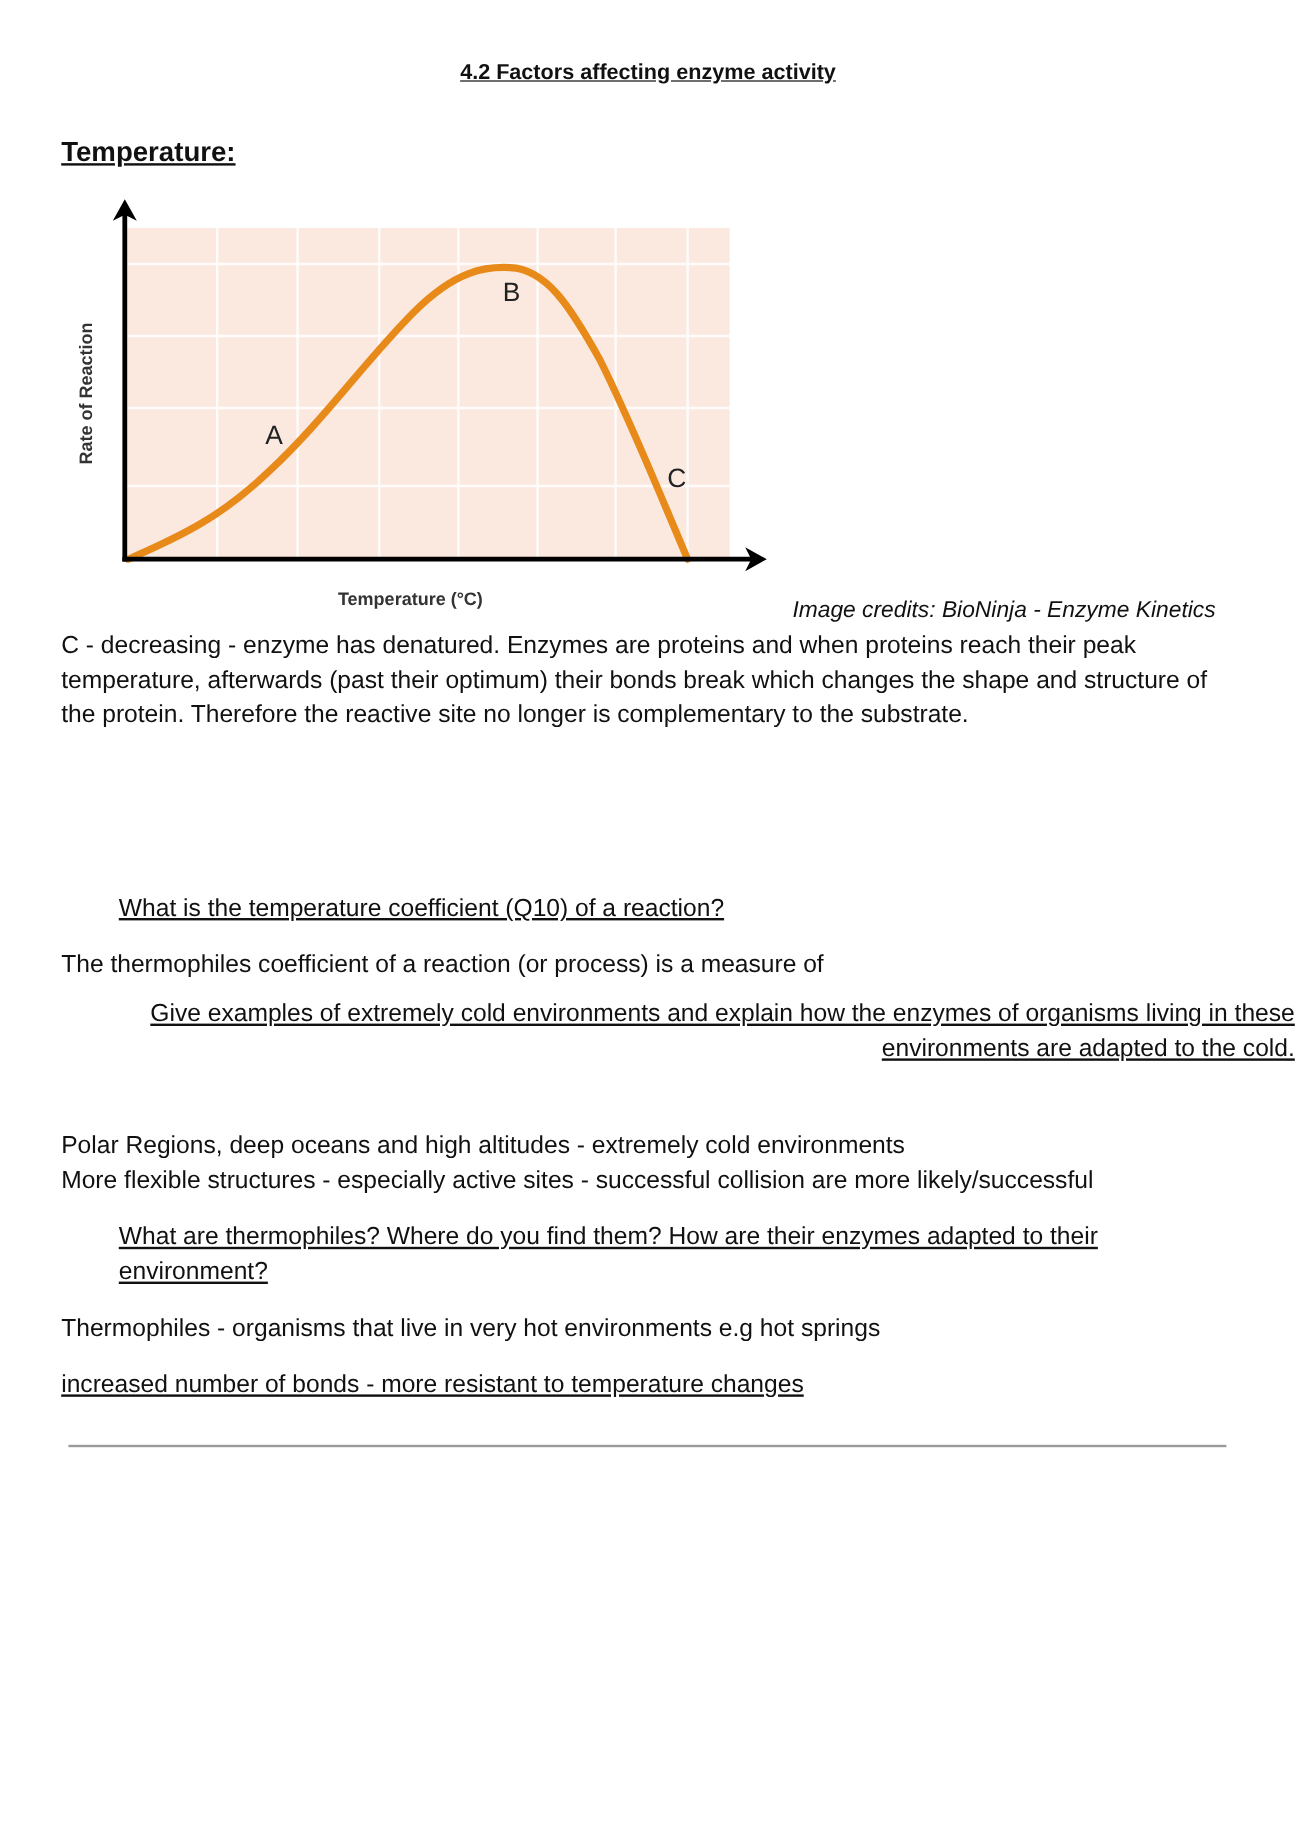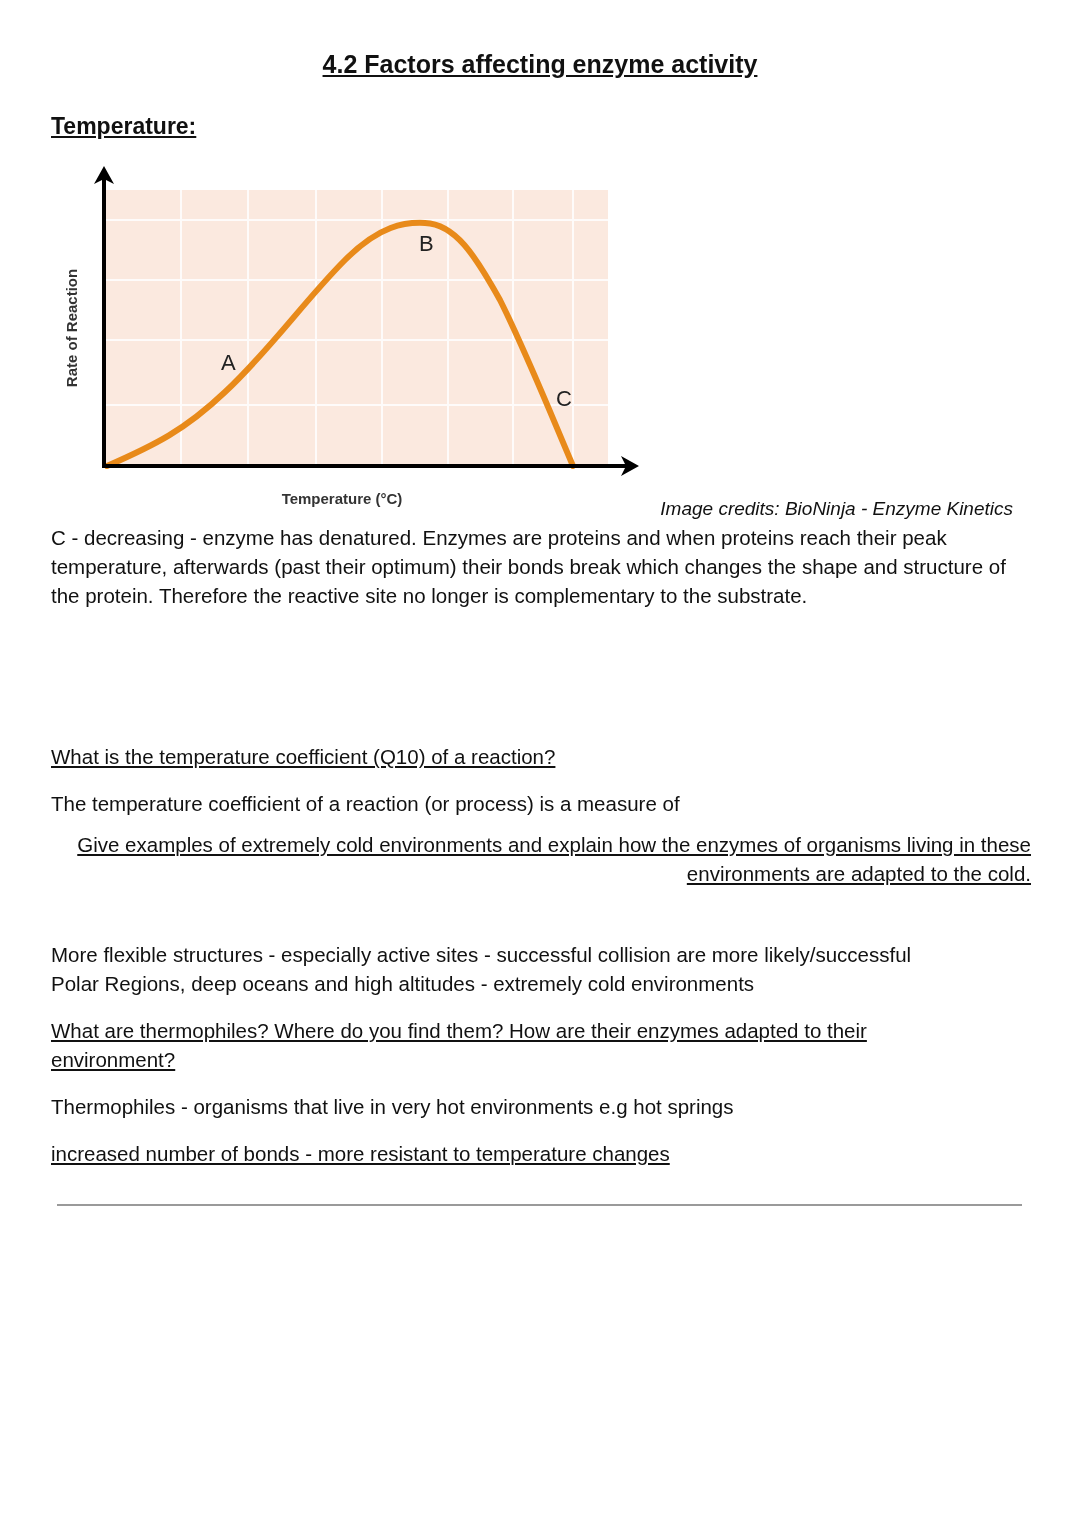--- a/index.html
+++ b/index.html
@@ -1,26 +1,26 @@
 <!DOCTYPE html>
 <html><head>
 <meta charset="utf-8">
 <style>
   html, body { margin: 0; padding: 0; background: #ffffff; }
   body { width: 1080px; height: 1525px; position: relative; overflow: hidden;
          font-family: "Liberation Sans", sans-serif; color: #111; }
   .title { position: absolute; top: 50px; left: 0; width: 1080px; text-align: center;
-           font-size: 25px; font-weight: bold; text-decoration: underline; }
+           font-size: 18px; font-weight: bold; text-decoration: underline; }
   .section-heading { position: absolute; top: 113px; left: 51px; font-size: 23px;
            font-weight: bold; text-decoration: underline; }
   .chart { position: absolute; left: 55px; top: 160px; width: 600px; height: 350px; }
   .credits { position: absolute; top: 498px; right: 67px; font-size: 19px; font-style: italic; }
   .text { position: absolute; left: 51px; width: 980px; font-size: 20.5px; line-height: 29px; }
   .text p { margin: 0; }
-  .q { text-decoration: underline; }
+  .q { text-decoration: underline; margin-left: 48px; }
   .divider { position: absolute; left: 57px; top: 1204px; width: 965px; height: 2px; background: #9a9a9a; }
 </style>
 </head>
 <body>
 
 <div class="title">4.2 Factors affecting enzyme activity</div>
 <div class="section-heading">Temperature:</div>
 
 <div class="chart">
   <svg width="600" height="350" viewBox="0 0 600 350" xmlns="http://www.w3.org/2000/svg">
@@ -52,26 +52,26 @@
 </div>
 
 <div class="credits">Image credits: BioNinja - Enzyme Kinetics</div>
 
 <div class="text" style="top:523px;">
   <p>C - decreasing - enzyme has denatured. Enzymes are proteins and when proteins reach their peak temperature, afterwards (past their optimum) their bonds break which changes the shape and structure of the protein. Therefore the reactive site no longer is complementary to the substrate.</p>
 </div>
 
 <div class="text q" style="top:742px;">What is the temperature coefficient (Q10) of a reaction?</div>
 <div class="text" style="top:789px;">
-  <p>The temperature coefficient of a reaction (or process) is a measure of</p>
+  <p>The thermophiles coefficient of a reaction (or process) is a measure of</p>
 </div>
 
 <div class="text q" style="top:830px;text-align:right;">Give examples of extremely cold environments and explain how the enzymes of organisms living in these environments are adapted to the cold.</div>
 <div class="text" style="top:940px;">
+  <p>Polar Regions, deep oceans and high altitudes - extremely cold environments</p>
   <p>More flexible structures - especially active sites - successful collision are more likely/successful</p>
-  <p>Polar Regions, deep oceans and high altitudes - extremely cold environments</p>
 </div>
 
 <div class="text q" style="top:1016px; width:900px;">What are thermophiles? Where do you find them? How are their enzymes adapted to their environment?</div>
 <div class="text" style="top:1092px;">Thermophiles - organisms that live in very hot environments e.g hot springs</div>
 <div class="text" style="top:1139px;text-decoration:underline;">increased number of bonds - more resistant to temperature changes</div>
 
 <div class="divider"></div>
 
 </body></html>

